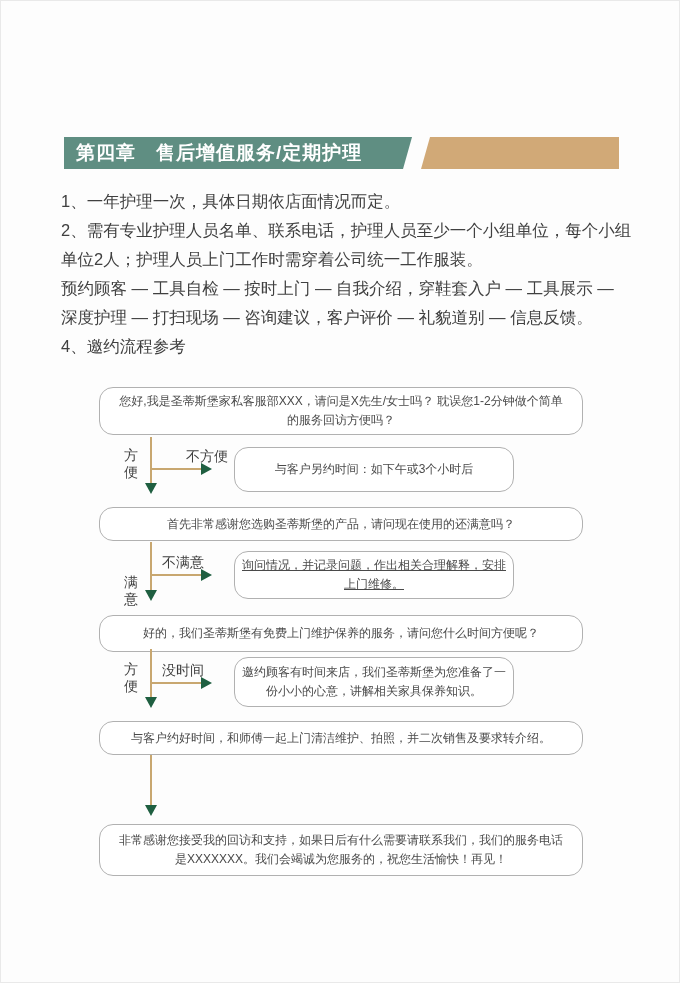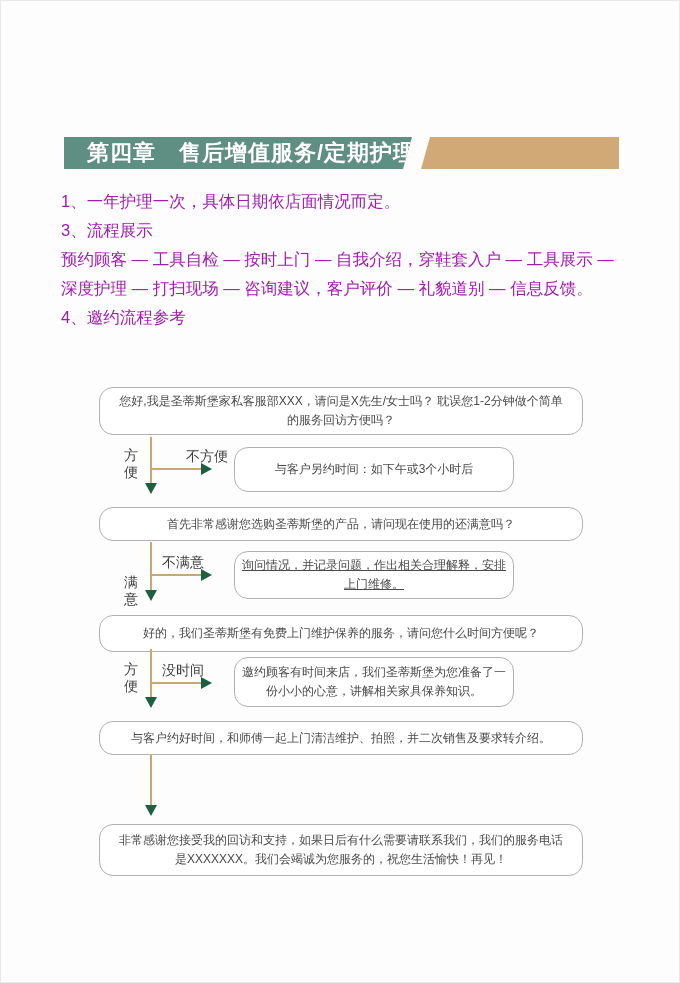--- a/index.html
+++ b/index.html
@@ -12,34 +12,34 @@
     font-family:"Liberation Sans","DejaVu Sans",sans-serif;
     overflow:hidden;
   }
 
   
   .banner { position:absolute; left:63px; top:136px; width:555px; height:32px; }
   .banner-green {
     position:absolute; left:0; top:0; width:348px; height:32px;
     background:#5f8e82;
     clip-path:polygon(0 0, 100% 0, calc(100% - 9px) 100%, 0 100%);
-    color:#ffffff; font-size:22px; font-weight:bold;
-    line-height:32px; padding-left:23px; box-sizing:border-box;
+    color:#ffffff; font-size:19px; font-weight:bold;
+    line-height:32px; padding-left:12px; box-sizing:border-box;
     letter-spacing:1px; white-space:nowrap;
   }
   .banner-tan {
     position:absolute; left:357px; top:0; right:0; height:32px;
     background:#d1a977;
     clip-path:polygon(9px 0, 100% 0, 100% 100%, 0 100%);
   }
 
   
   .intro {
     position:absolute; left:60px; top:186px; width:572px;
-    font-size:16.5px; line-height:29px; color:#a21caf;
+    font-size:16.5px; line-height:29px; color:#404040;
   }
   .intro p { margin:0; }
 
   
   .fbox {
     position:absolute; left:98px; width:484px;
     background:#ffffff; border:1px solid #b1b1b1; border-radius:14px;
     color:#4a4a4a; font-size:12px; line-height:19px;
     display:flex; align-items:center; justify-content:center;
     text-align:center; padding:16px 14px; box-sizing:border-box;
@@ -70,21 +70,21 @@
 
 <div class="page">
 
   <div class="banner">
     <div class="banner-green">第四章　售后增值服务/定期护理</div>
     <div class="banner-tan"></div>
   </div>
 
   <div class="intro">
     <p>1、一年护理一次，具体日期依店面情况而定。</p>
-    <p>3、流程展示</p>
+    <p>2、需有专业护理人员名单、联系电话，护理人员至少一个小组单位，每个小组单位2人；护理人员上门工作时需穿着公司统一工作服装。</p>
     <p>预约顾客 — 工具自检 — 按时上门 — 自我介绍，穿鞋套入户 — 工具展示 — 深度护理 — 打扫现场 — 咨询建议，客户评价 — 礼貌道别 — 信息反馈。</p>
     <p>4、邀约流程参考</p>
   </div>
 
   <div class="fbox" style="top:386px; height:48px;">您好,我是圣蒂斯堡家私客服部XXX，请问是X先生/女士吗？ 耽误您1-2分钟做个简单的服务回访方便吗？</div>
 
   <div class="vline" style="top:436px; height:46px;"></div>
   <div class="arrow-down" style="top:482px;"></div>
   <div class="vlabel" style="top:446px;">方便</div>
   <div class="hline" style="top:467px; width:50px;"></div>

